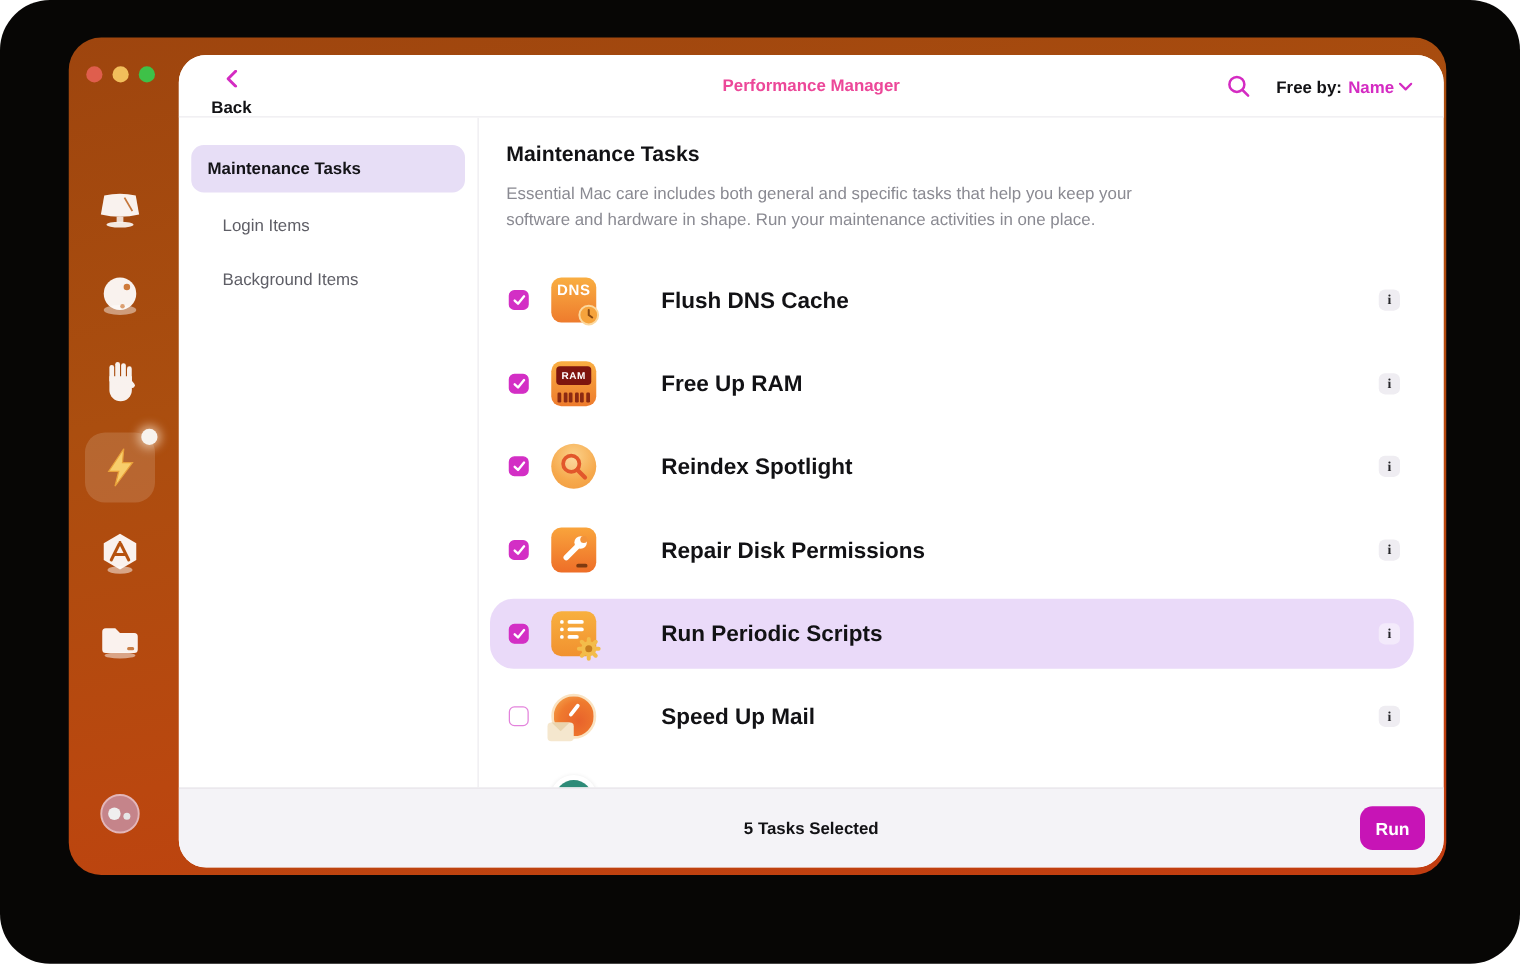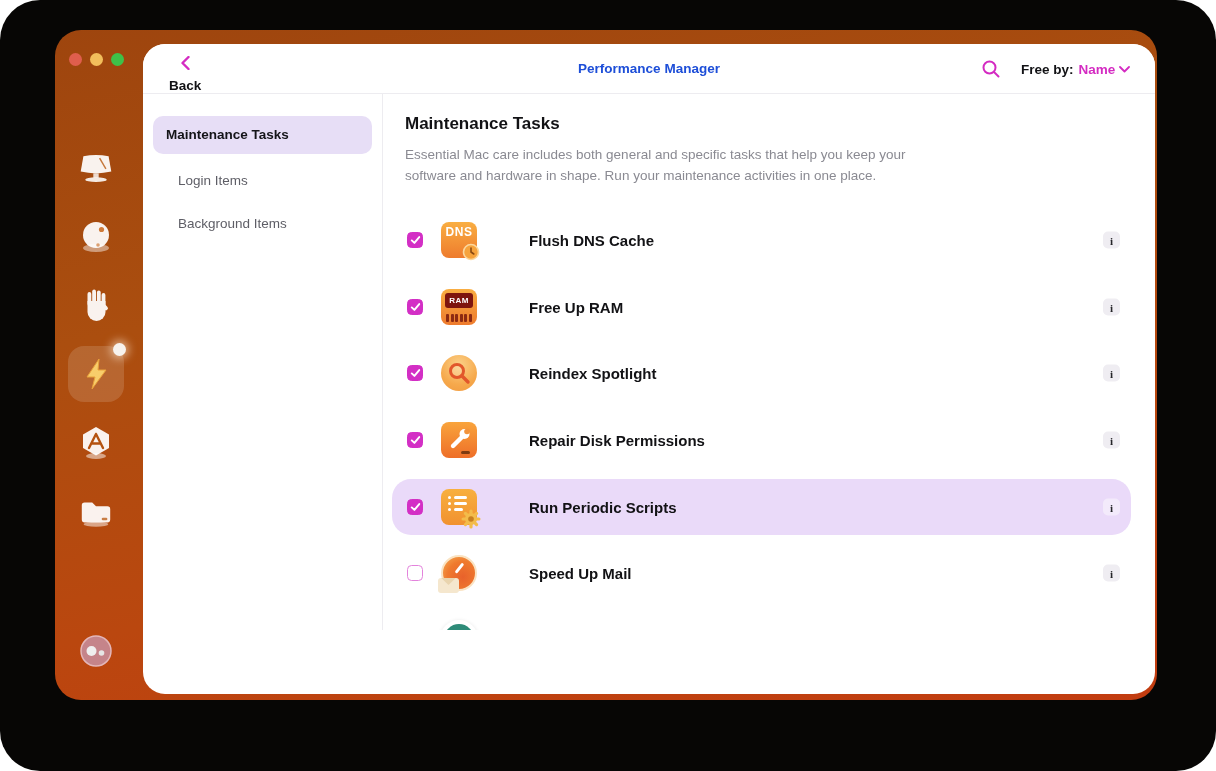--- a/index.html
+++ b/index.html
@@ -23,21 +23,21 @@
   .ri-bolt-wrap { position:absolute; left:13px; top:316px; width:56px; height:56px; border-radius:16px;
                   background:rgba(255,255,255,0.14); display:flex; align-items:center; justify-content:center; }
   .ri-bolt-badge { position:absolute; right:-2px; top:-3px; width:13px; height:13px; border-radius:50%;
                    background:#f7f3ee; box-shadow:0 0 8px 3px rgba(255,240,220,.55); }
 
   
   .panel { position:absolute; left:88px; top:14px; width:1012px; height:650px; background:#ffffff; border-radius:22px; overflow:hidden; }
 
   .hdr { position:absolute; left:0; top:0; right:0; height:50px; border-bottom:1px solid #edecf0; background:#fff; z-index:5; }
   .hdr-title { position:absolute; left:0; right:0; top:0; height:50px; line-height:50px; text-align:center;
-               font-size:13.5px; font-weight:700; color:#1d4ed8; }
+               font-size:13.5px; font-weight:700; color:#ec4899; }
   .back { position:absolute; left:26px; top:12px; height:50px; display:flex; align-items:center; gap:8px; cursor:pointer;flex-direction:column; }
   .back-label { font-size:13.5px; font-weight:700; color:#121215; }
   .search-btn { position:absolute; left:838px; top:15px; width:22px; height:22px; cursor:pointer; }
   .sort-group { position:absolute; left:878px; top:0; height:50px; display:flex; align-items:center; gap:5px; }
   .sort-label { font-size:13.5px; font-weight:700; color:#121215; }
   .sort-value { font-size:13.5px; font-weight:600; color:#d42bc2; cursor:pointer; display:flex; align-items:center; gap:4px; }
 
   
   .nav { position:absolute; left:0; top:50px; bottom:64px; width:240px; border-right:1px solid #edecf0; padding-top:22px; }
   .nav-item { font-size:13.5px; color:#5e5e66; cursor:pointer;margin-left:12px; }
@@ -53,21 +53,21 @@
   .row { position:absolute; left:9px; width:739px; height:56px; border-radius:10px; display:flex; align-items:center; }
   .row--highlighted { background:#eadaf9;border-radius:19px; }
   .r0{top:118px}.r1{top:185px}.r2{top:251px}.r3{top:318px}.r4{top:385px}.r5{top:451px}
 
   .checkbox { margin-left:15px; width:16px; height:16px; border-radius:4.5px; border:1.5px solid #e383dc; background:#fff;
               display:flex; align-items:center; justify-content:center; cursor:pointer; flex:0 0 auto; }
   .checkbox--checked { background:#d32fc5; border-color:#d32fc5; }
   .checkbox:not(.checkbox--checked) svg { display:none; }
 
   .ticon { margin-left:18px; width:36px; height:36px; position:relative; flex:0 0 auto; }
-  .t-label { margin-left:16px; font-size:15px; font-weight:700; color:#121215;padding-left:36px; }
+  .t-label { margin-left:16px; font-size:18px; font-weight:700; color:#121215;padding-left:36px; }
   .info-btn { position:absolute; right:11px; top:50%; transform:translateY(-50%);
               width:17px; height:17px; border-radius:5px; background:#efedf2; cursor:pointer;
               font-family:"Liberation Serif", serif; font-size:11px; font-weight:700; color:#26262a;
               display:flex; align-items:center; justify-content:center; }
   .row--highlighted .info-btn { background:#f3eafb; }
 
   
   .sq { position:absolute; inset:0; border-radius:8px; background:linear-gradient(180deg,#f9ae42,#ee7b2d); }
   .dns-text { position:absolute; top:3px; left:0; right:0; text-align:center; font-size:12px; font-weight:700; color:#fff; letter-spacing:.5px; }
   .dns-clock { position:absolute; right:-3px; bottom:-3px; }
@@ -328,16 +328,20 @@
             <span class="mail-env"></span>
           </span>
           <span class="t-label">Speed Up Mail</span>
           <span class="info-btn">i</span>
         </div>
 
         <span class="peek-white"></span>
         <span class="peek-teal"></span>
       </div>
 
+      <div class="footer">
+        <div class="f-status">5 Tasks Selected</div>
+        <div class="run-btn">Run</div>
+      </div>
 
     </div>
   </div>
 </div>
 
 </body></html>

